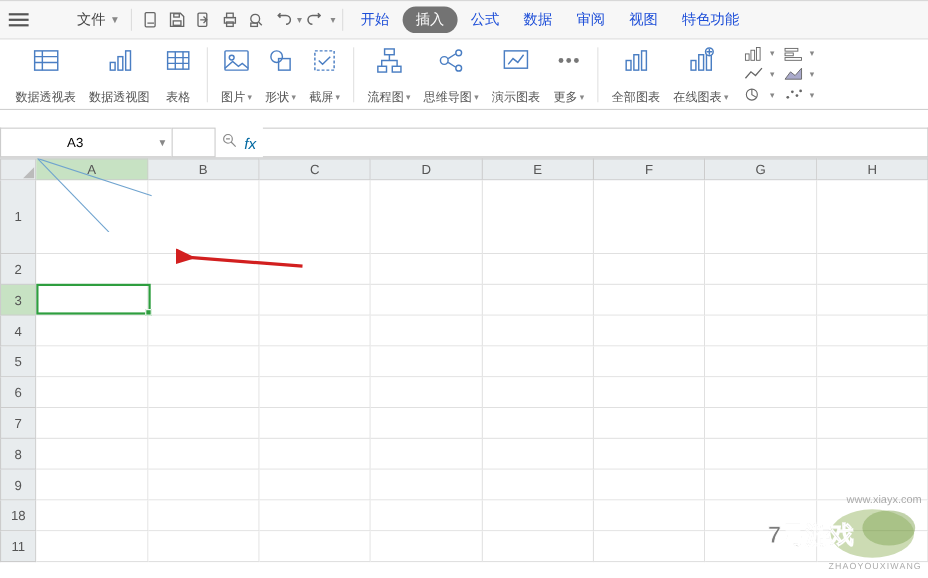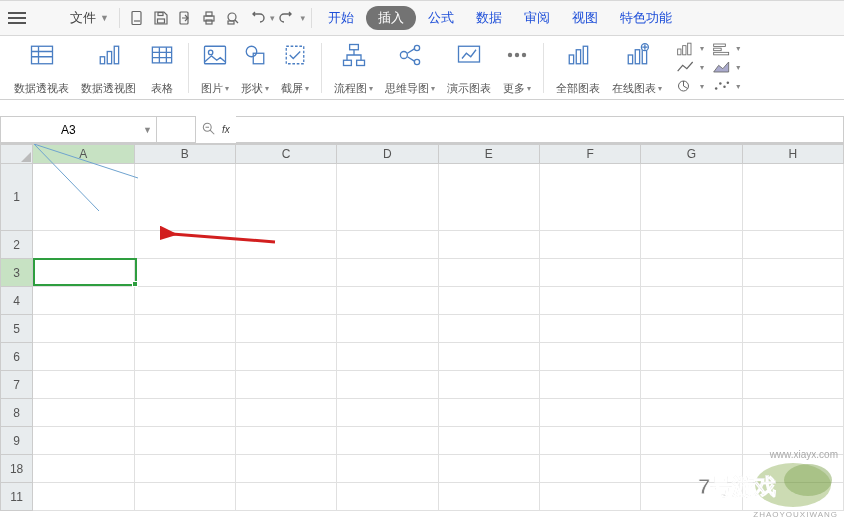--- a/index.html
+++ b/index.html
@@ -57,21 +57,21 @@
   .smallbtns .sb svg {width:20px; height:14px;}
   
   .fbar {
     height: 28px; display:flex; align-items:stretch; border-bottom:1px solid #ccc; background:#fff;
     margin-top:16px;
   }
   .namebox { width:156px; border:1px solid #ccc; border-right:0; display:flex; align-items:center; justify-content:space-between; padding:0 4px 0 60px; font-size:12px; }
   .namebox .dd { font-size:9px; color:#888; cursor:pointer;}
   .fgap { width:40px; border:1px solid #ccc; border-left:1px solid #ccc; }
   .fx { display:flex; align-items:center; padding:0 6px; gap:6px; }
-  .fx-icon { color:#404040; cursor:pointer; font-size:10px;}
+  .fx-icon { color:#0369a1; cursor:pointer; font-size:14px;}
   .finput { flex:1; border:1px solid #ccc; border-left:0; }
   
   .grid { position:relative; }
   .colh {
     display:flex; height:20px;
   }
   .corner { width:34px; border:1px solid #ccc; background:#e8ecee; display:flex; align-items:flex-end; justify-content:flex-end;}
   .corner svg { width:12px; height:12px; }
   .ch-cell {
     border-top:1px solid #ccc; border-bottom:1px solid #ccc; border-right:1px solid #ccc;

